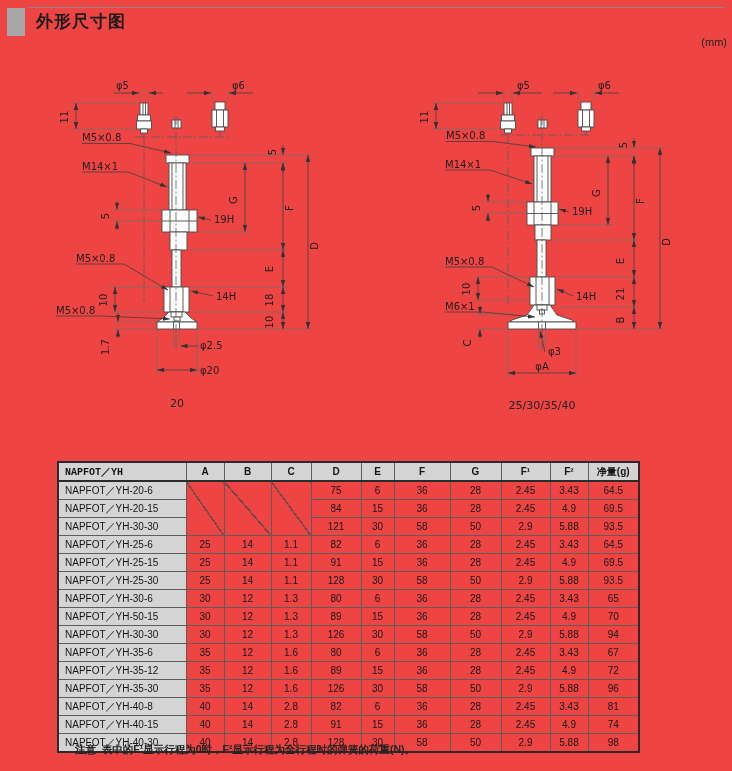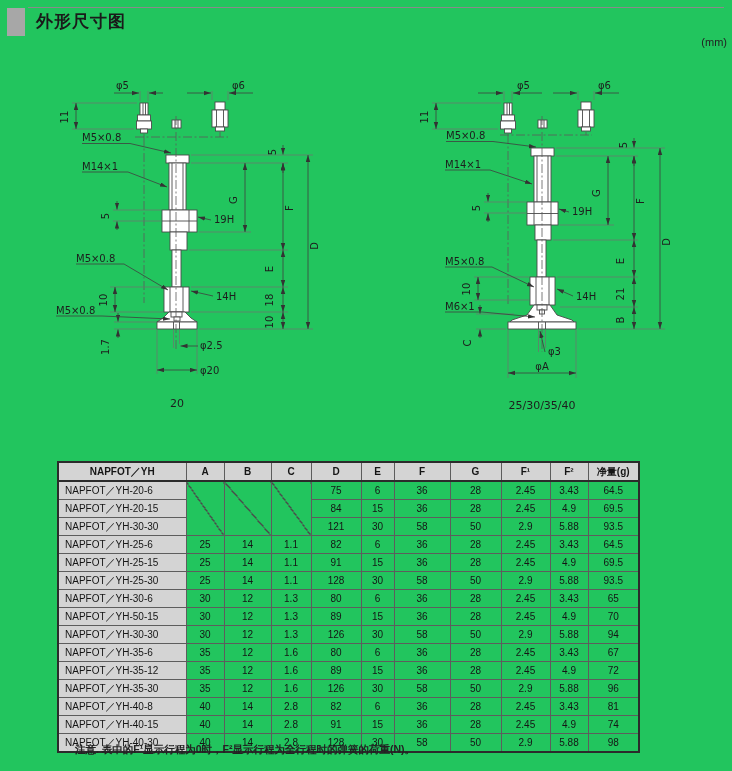--- a/index.html
+++ b/index.html
@@ -1,16 +1,16 @@
 <!DOCTYPE html>
 <html><head>
 <meta charset="utf-8">
 <style>
   html,body{margin:0;padding:0;background:#fff;}
-  #page{position:relative;width:732px;height:771px;background:#22c55e;overflow:hidden;
+  #page{position:relative;width:732px;height:771px;background:#ef4444;overflow:hidden;
         font-family:"Liberation Sans",sans-serif;color:#1a1a1a;}
   
   .toprule{position:absolute;left:28px;top:7px;width:696px;height:0;border-top:1px solid #8a8a8a;}
   .marker{position:absolute;left:7px;top:8px;width:18px;height:28px;background:#a7a7a7;}
   .title{position:absolute;left:36px;top:10px;font-size:17px;font-weight:bold;letter-spacing:1px;}
   .unit{position:absolute;right:5px;top:36px;font-size:11px;color:#222;}
   
   svg.dwg{position:absolute;}
   svg .sf{stroke:#4a4a4a;stroke-width:0.9;fill:#fff;}
   svg .cl{stroke:#5a5a5a;stroke-width:0.8;fill:none;stroke-dasharray:9 2.5 2 2.5;}
@@ -18,21 +18,21 @@
   svg .dm{stroke:#3f3f3f;stroke-width:0.8;fill:none;}
   svg .ld{stroke:#3f3f3f;stroke-width:0.8;fill:none;}
   svg text.lb{font-family:"DejaVu Sans",sans-serif;font-size:10px;fill:#1d1d1d;}
   svg text.cap{font-family:"DejaVu Sans",sans-serif;font-size:11px;fill:#1d1d1d;}
   
   #spec-table{position:absolute;left:57px;top:461px;border-collapse:collapse;table-layout:fixed;
               width:581px;font-size:10px;border:2px solid #2b2b2b;}
   #spec-table th,#spec-table td{border:1px solid #5d5d5d;height:17px;text-align:center;
               padding:0;overflow:hidden;white-space:nowrap;color:#151515;}
   #spec-table thead th{background:#d4d4d4;font-weight:bold;border-bottom:2px solid #2b2b2b;}
-  #spec-table th.model-h{text-align:center;}
+  #spec-table th.model-h{text-align:left;padding-left:6px;font-family:Liberation Mono, monospace;}
   #spec-table td.model{background:#d4d4d4;text-align:left;padding-left:6px;}
   #spec-table td.diag{background:linear-gradient(to top right,
       transparent calc(50% - 0.6px), #4a4a4a calc(50% - 0.6px),
       #4a4a4a calc(50% + 0.6px), transparent calc(50% + 0.6px));}
   .note{position:absolute;left:75px;top:743px;font-size:10.5px;font-weight:bold;color:#222;}
 </style>
 </head>
 <body>
 
 <div id="page">

